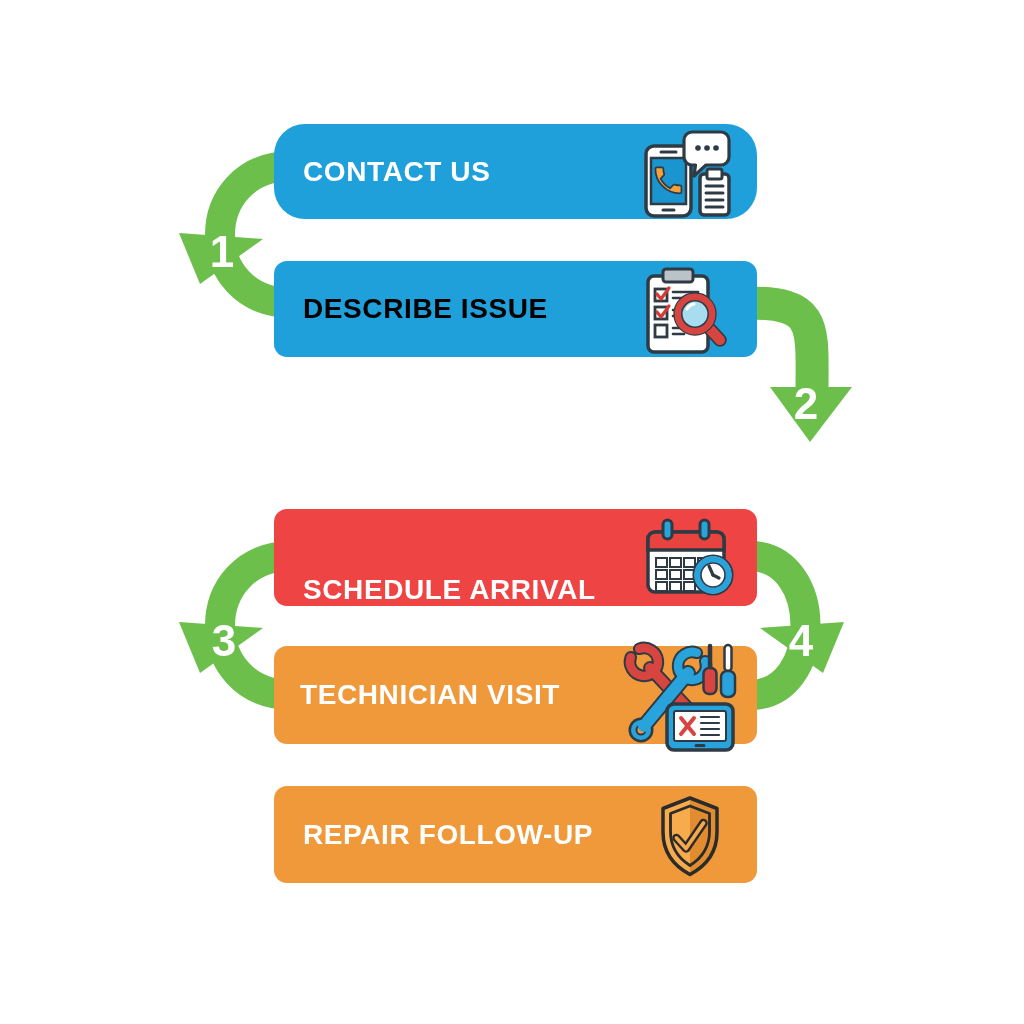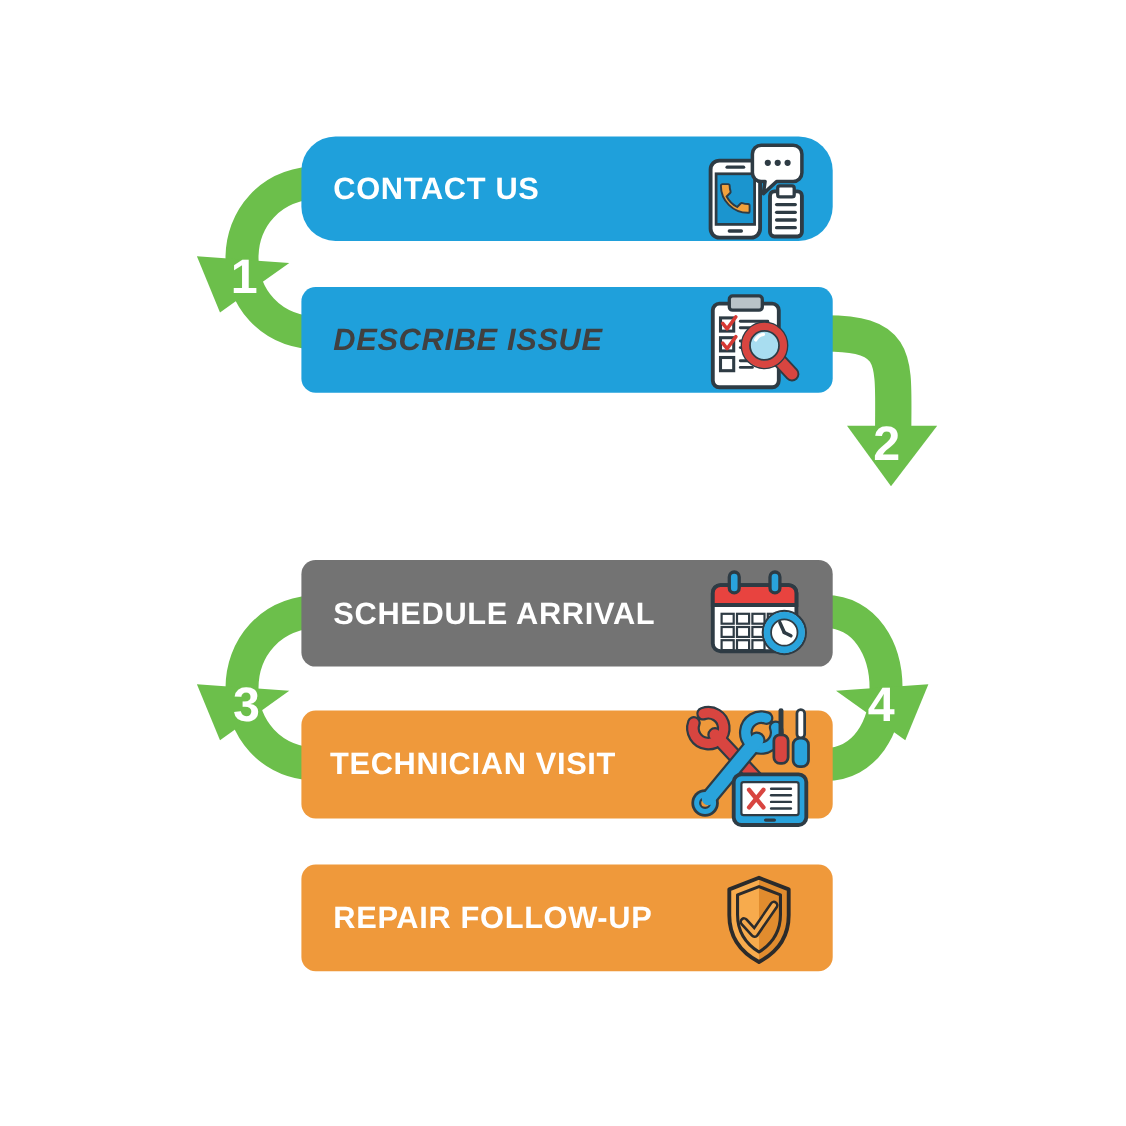--- a/index.html
+++ b/index.html
@@ -73,21 +73,21 @@
       <g stroke="#2e3b44" stroke-width="3" stroke-linecap="round">
         <line x1="62" y1="56" x2="79" y2="56"></line>
           <line x1="62" y1="63" x2="79" y2="63"></line>
         <line x1="62" y1="70" x2="79" y2="70"></line>
           <line x1="62" y1="77" x2="79" y2="77"></line>
       </g>
     </svg>
   </div>
 
   <div class="bar" id="bar2" style="background: rgb(31, 160, 219);">
-    <span class="label" style="color: #404040; font-style: italic;">DESCRIBE ISSUE</span>
+    <span class="label" style="color: #000000;">DESCRIBE ISSUE</span>
     <svg class="icon" id="icon2" width="84" height="88" viewBox="0 0 84 88">
       <rect x="2" y="8" width="60" height="76" rx="6" fill="#ffffff" stroke="#2e3b44" stroke-width="3.5"></rect>
       <rect x="17" y="1" width="30" height="13" rx="3" fill="#b9c3c8" stroke="#2e3b44" stroke-width="3"></rect>
       <g fill="#ffffff" stroke="#2e3b44" stroke-width="2.8">
         <rect x="9" y="21" width="12" height="12"></rect>
           <rect x="9" y="39" width="12" height="12"></rect>
           <rect x="9" y="57" width="12" height="12"></rect>
       </g>
       <g fill="none" stroke="#d63a34" stroke-width="3.2" stroke-linecap="round" stroke-linejoin="round">
         <path d="M11 26 l4 5 l8 -11"></path>
@@ -103,21 +103,21 @@
       </g>
       <line x1="62" y1="59" x2="74" y2="72" stroke="#2e3b44" stroke-width="13.5" stroke-linecap="round"></line>
       <line x1="62" y1="59" x2="74" y2="72" stroke="#d84540" stroke-width="10" stroke-linecap="round"></line>
       <circle cx="49" cy="46" r="20.8" fill="none" stroke="#2e3b44" stroke-width="1.8"></circle>
       <circle cx="49" cy="46" r="17" fill="#a8ddf0" stroke="#d84540" stroke-width="7"></circle>
       <circle cx="49" cy="46" r="13.2" fill="none" stroke="#2e3b44" stroke-width="1.6"></circle>
       <path d="M41 41 a10 10 0 0 1 7 -5" fill="none" stroke="#ffffff" stroke-width="3" stroke-linecap="round"></path>
     </svg>
   </div>
 
-  <div class="bar" id="bar3" style="background: #737373;">
+  <div class="bar" id="bar3" style="background: #ef4444; align-items: flex-end;">
     <span class="label" style="color: rgb(255, 255, 255);">SCHEDULE ARRIVAL</span>
     <svg class="icon" id="icon3" width="86" height="80" viewBox="0 0 86 80">
       <rect x="2" y="14" width="76" height="60" rx="7" fill="#ffffff" stroke="#2e3b44" stroke-width="3.5"></rect>
       <path d="M2 32 V21 a7 7 0 0 1 7 -7 H71 a7 7 0 0 1 7 7 V32 Z" fill="#e8433f" stroke="#2e3b44" stroke-width="3.5"></path>
       <rect x="17" y="2" width="9" height="19" rx="4.5" fill="#29a3dc" stroke="#2e3b44" stroke-width="3"></rect>
       <rect x="54" y="2" width="9" height="19" rx="4.5" fill="#29a3dc" stroke="#2e3b44" stroke-width="3"></rect>
       <g fill="#ffffff" stroke="#2e3b44" stroke-width="2">
         <rect x="10" y="40" width="11" height="9"></rect>
           <rect x="24" y="40" width="11" height="9"></rect>
           <rect x="38" y="40" width="11" height="9"></rect>

